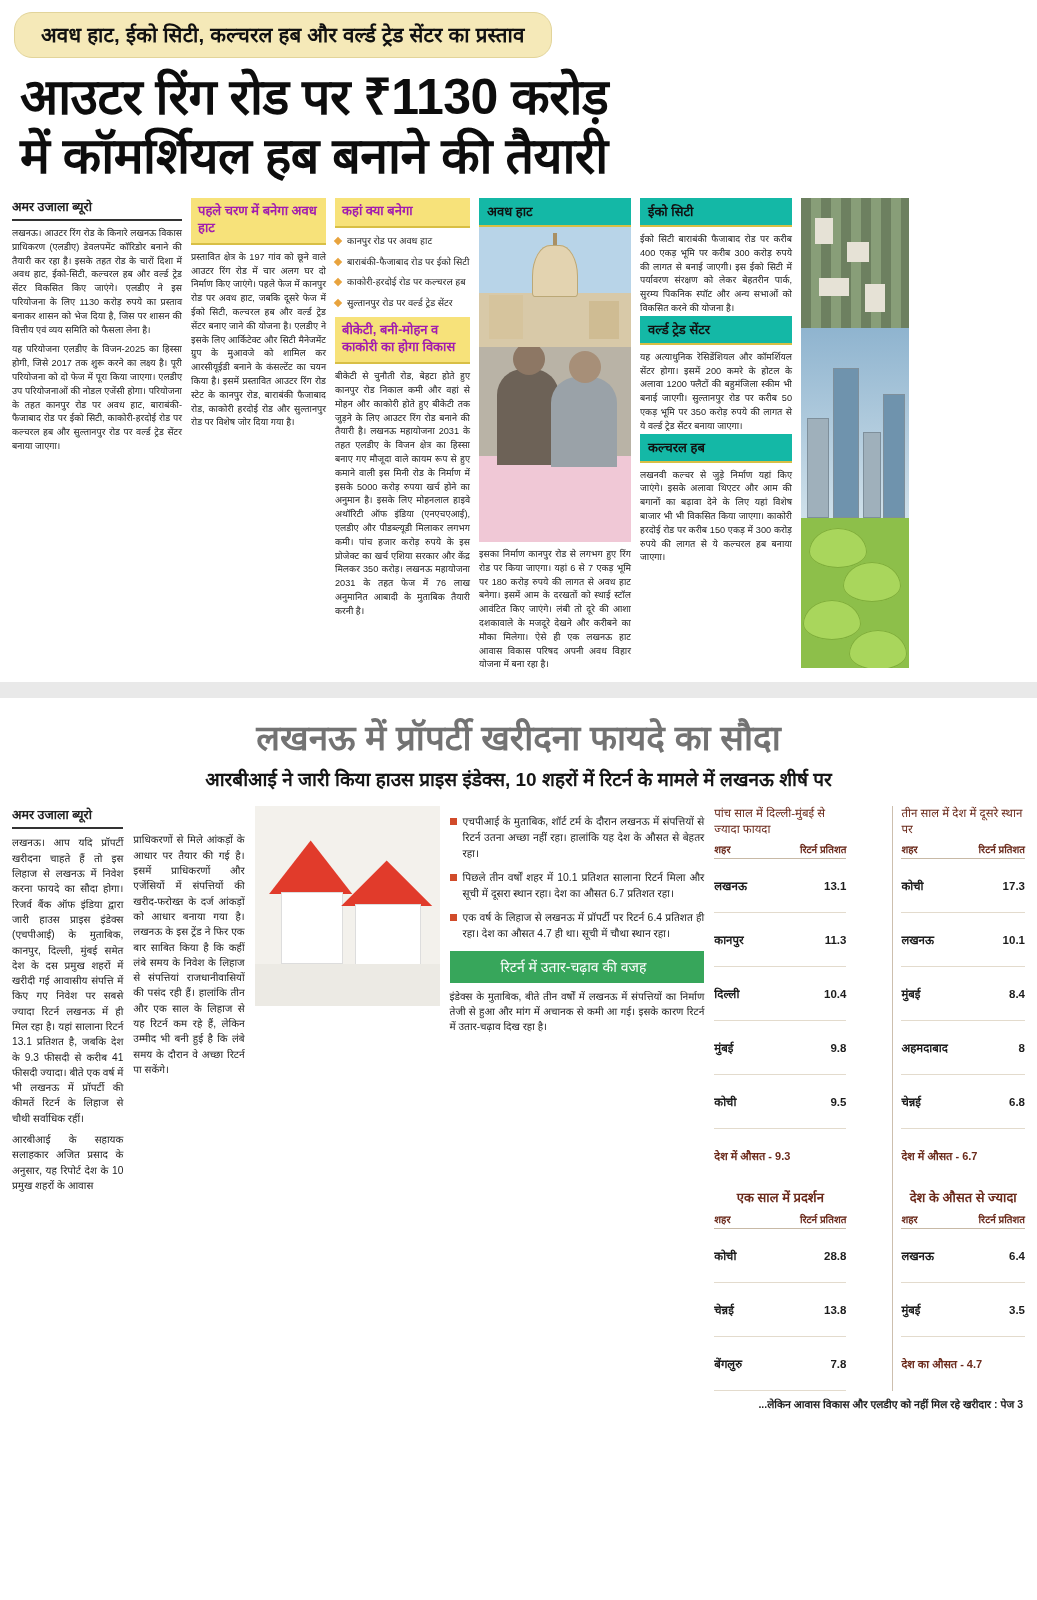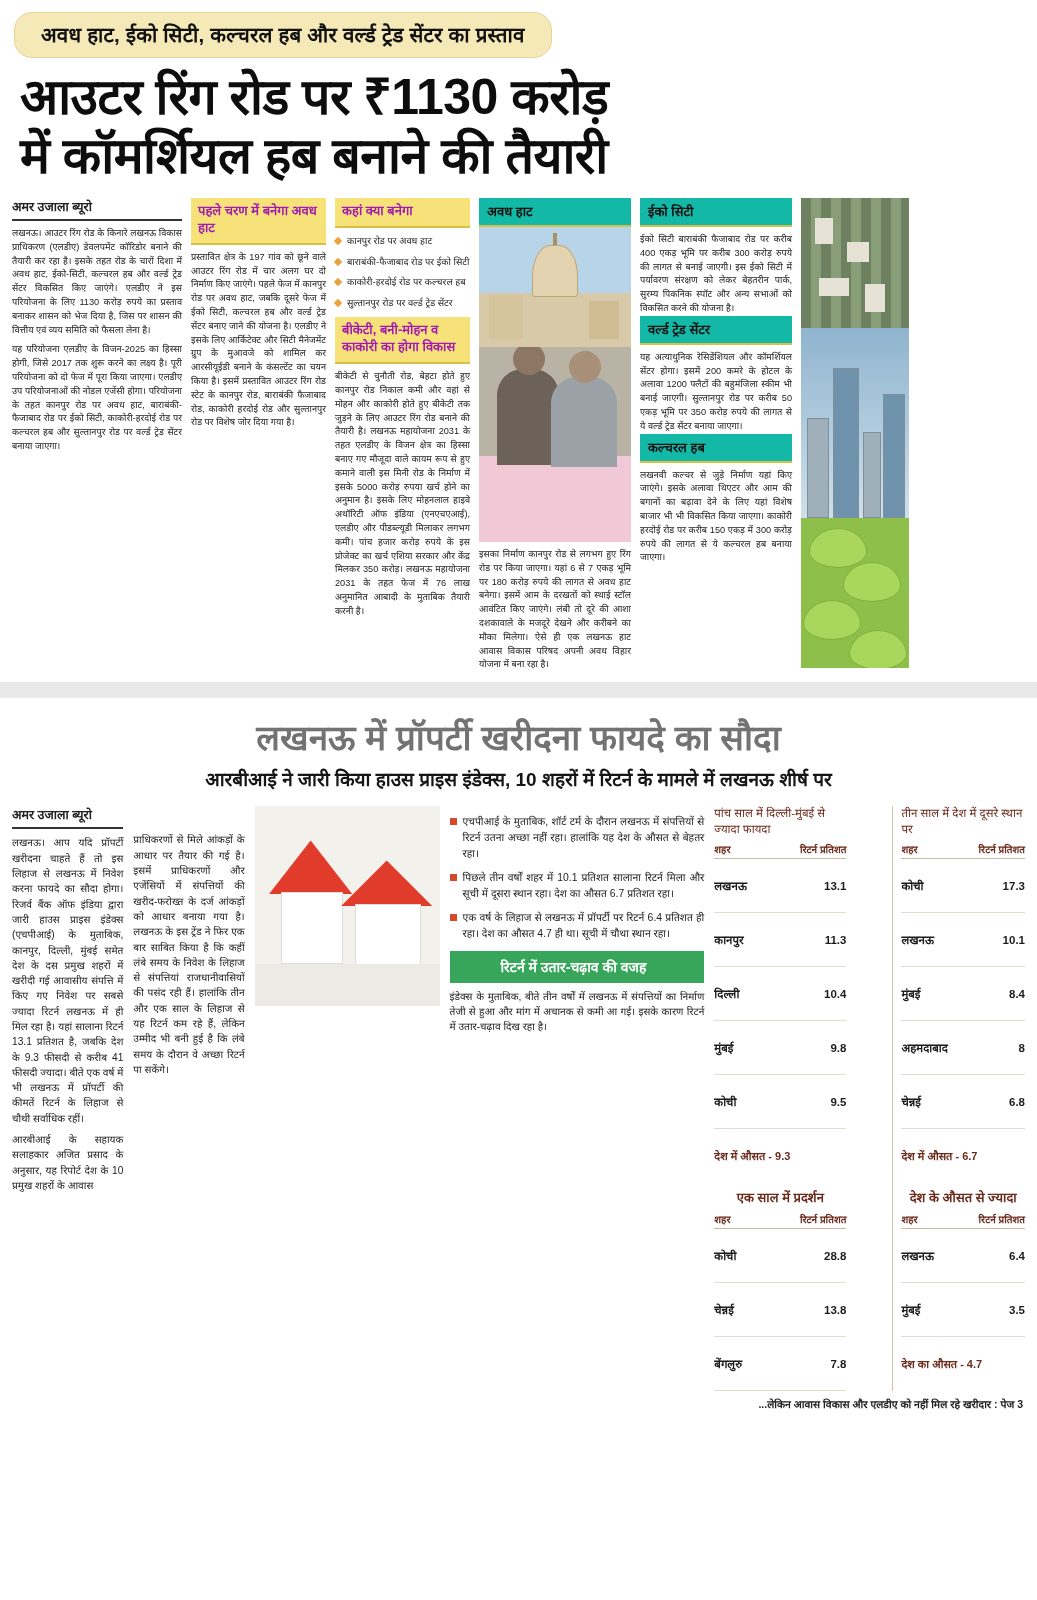--- a/index.html
+++ b/index.html
@@ -172,21 +172,21 @@
   .sq-bullets li {
     list-style:none; position:relative;
     padding-left:13px; margin-bottom:9px;
     font-size:10.4px; line-height:1.5; text-align:justify; color:#1d1d1d;
   }
   .sq-bullets li:before {
     content:""; position:absolute; left:0; top:4px;
     width:7px; height:7px; background:#d14b2a;
   }
   .green-sub {
-    background:#37a65b; color:#fff; font-weight:bold; font-size:14px;
+    background:#37a65b; color:#fff; font-weight:normal; font-size:14px;
     text-align:center; padding:6px 8px 7px 1px; margin-top:4px;
   }
 
   .tbl-title { font-size:11.5px; font-weight:normal; color:#6b2b1c; line-height:1.35; }
   .tbl { width:100%; border-collapse:collapse; margin-top:3px; }
   .tbl th { font-size:10px; color:#6b2b1c; text-align:left; font-weight:bold; padding:2px 0; border-bottom:1px solid #c8b9a6; }
   .tbl th.r, .tbl td.r { text-align:right; }
   .tbl td { font-size:11.5px; font-weight:bold; color:#1c1c1c; padding:19px 0; border-bottom:1px solid #e3dbcd; }
   .avgrow td { border-top:1px solid #c8b9a6; border-bottom:none; font-size:11px; color:#6b2b1c; }
   .side-rule { border-left:1px solid #cdbfae; padding-left:8px; }

